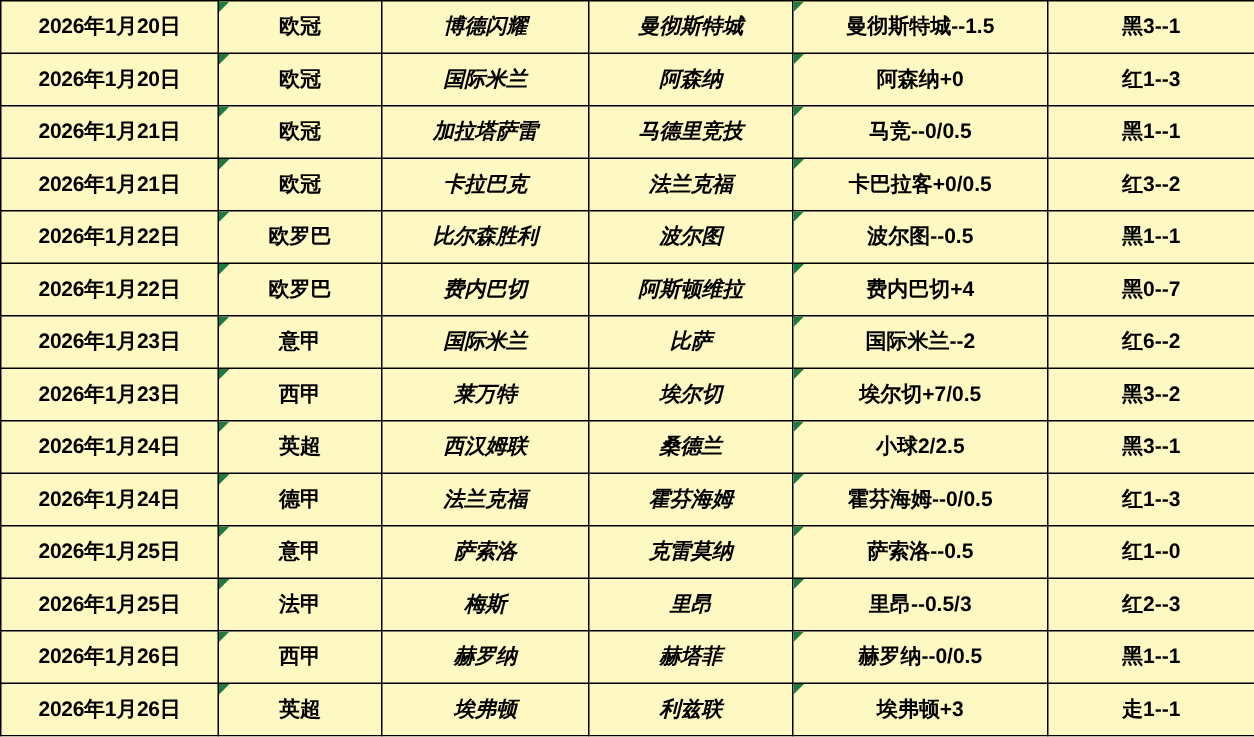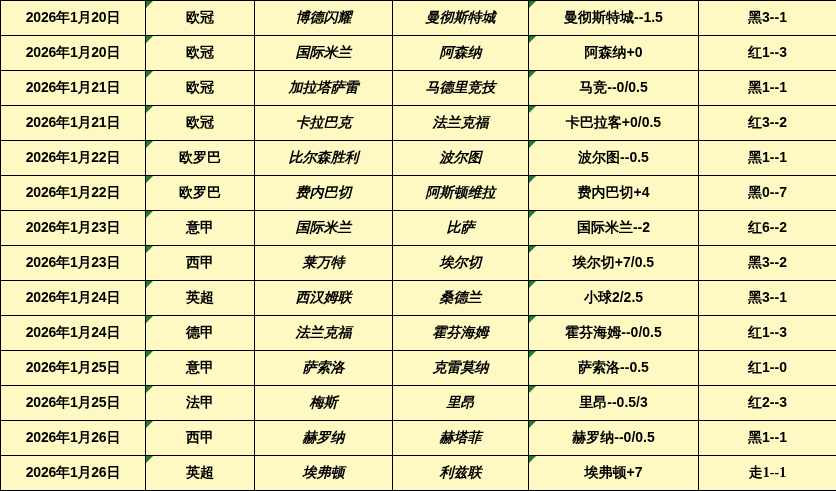--- a/index.html
+++ b/index.html
@@ -60,21 +60,20 @@
     left: 0;
     width: 0;
     height: 0;
     border-top: 7px solid #1f7a3f;
     border-right: 7px solid transparent;
   }
 
   
   td.highlight {
     border: 2px solid #1f7a5c;
-    font-family: Liberation Serif, serif;
   }
 
   .red { color: #c00000; }
   .black { color: #000000; }
 </style>
 </head>
 <body>
 
 <div class="sheet">
   <table class="grid">
@@ -189,18 +188,18 @@
           <td class="team"><span>赫罗纳</span></td>
           <td class="team"><span>赫塔菲</span></td>
           <td class="handicap"><span class="corner"></span><span>赫罗纳--0/0.5</span></td>
           <td class="result black"><span>黑1--1</span></td>
         </tr>
         <tr>
           <td class="date"><span>2026年1月26日</span></td>
           <td class="league"><span class="corner"></span><span>英超</span></td>
           <td class="team"><span>埃弗顿</span></td>
           <td class="team"><span>利兹联</span></td>
-          <td class="handicap"><span class="corner"></span><span>埃弗顿+7</span></td>
+          <td class="handicap"><span class="corner"></span><span>埃弗顿+3</span></td>
           <td class="result black highlight"><span>走1--1</span></td>
         </tr>
       </tbody>
   </table>
 </div>
 
 </body></html>

